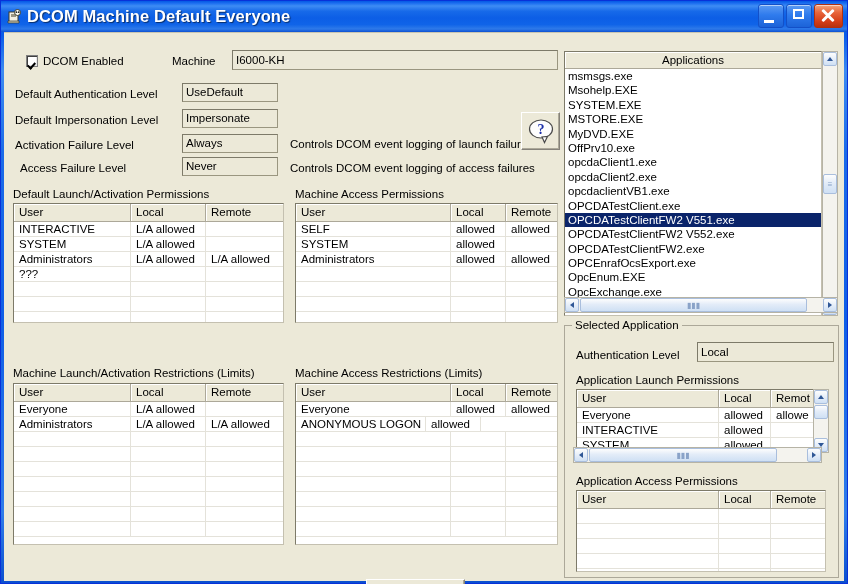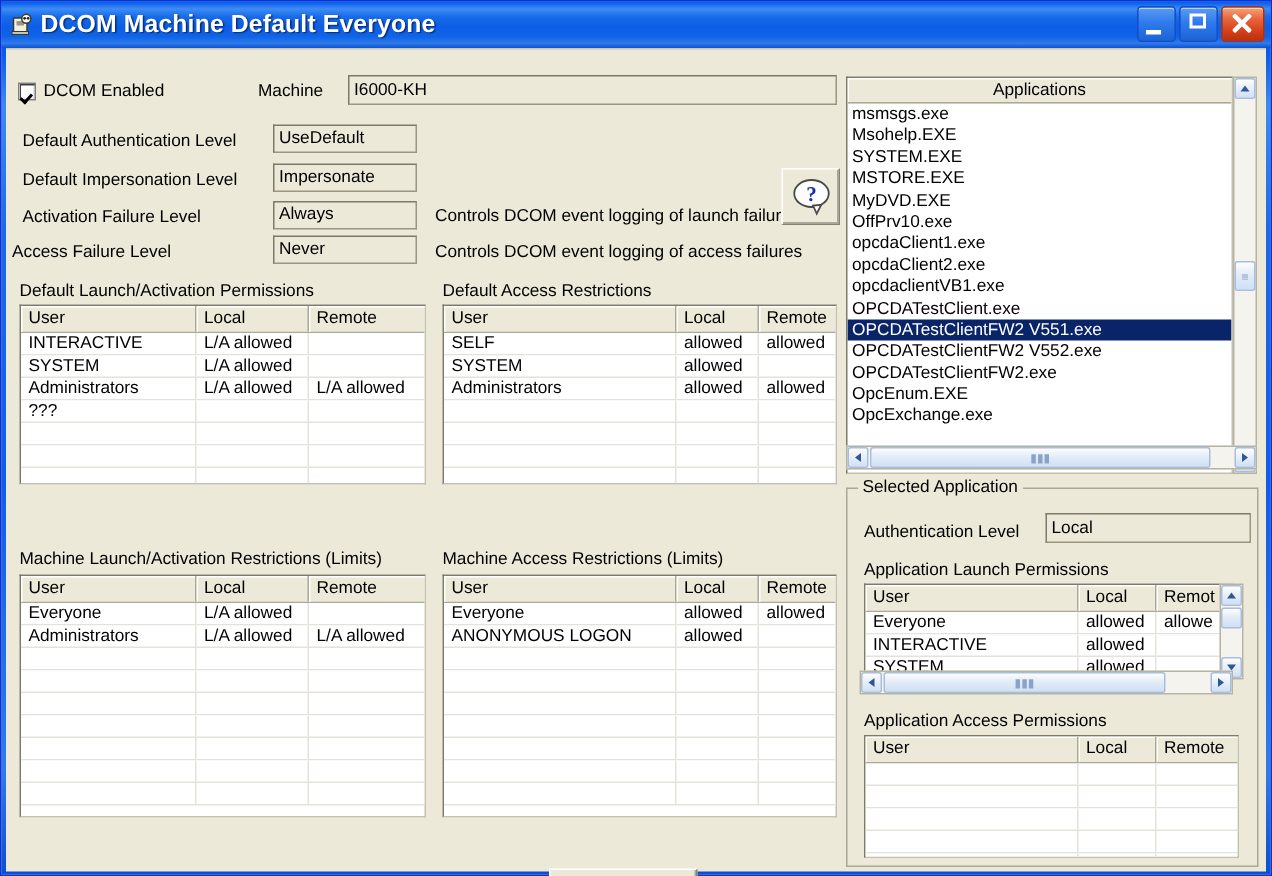--- a/index.html
+++ b/index.html
@@ -178,38 +178,38 @@
     <span id="title-text">DCOM Machine Default Everyone</span>
     <span id="win-btns">
       <span class="wbtn min"></span>
       <span class="wbtn max"></span>
       <span class="wbtn close"></span>
     </span>
   </div>
 
   <div id="client">
 
-    <div class="checkbox" style="left:8px;top:22px;">
+    <div class="checkbox" style="left:22px;top:22px;">
       <span class="cbbox checked"></span>
       <span>DCOM Enabled</span>
     </div>
 
     <div class="lbl" style="left:168px;top:22px;">Machine</div>
     <div class="field" style="left:228px;top:17px;width:326px;height:20px;line-height:17px;">I6000-KH</div>
 
     <div class="lbl" style="left:11px;top:55px;">Default Authentication Level</div>
     <div class="field" style="left:178px;top:50px;width:96px;height:19px;">UseDefault</div>
 
     <div class="lbl" style="left:11px;top:81px;">Default Impersonation Level</div>
     <div class="field" style="left:178px;top:76px;width:96px;height:19px;">Impersonate</div>
 
     <div class="lbl" style="left:11px;top:106px;">Activation Failure Level</div>
     <div class="field" style="left:178px;top:101px;width:96px;height:19px;">Always</div>
 
-    <div class="lbl" style="left:4px;top:129px;">Access Failure Level</div>
+    <div class="lbl" style="left:16px;top:129px;">Access Failure Level</div>
     <div class="field" style="left:178px;top:124px;width:96px;height:19px;">Never</div>
 
     <div class="lbl" style="left:286px;top:105px;">Controls DCOM event logging of launch failures</div>
     <div class="lbl" style="left:286px;top:129px;">Controls DCOM event logging of access failures</div>
 
     <div id="help-btn">
       <svg width="28" height="26" viewBox="0 0 28 26">
         <ellipse cx="14" cy="11" rx="11.5" ry="9" fill="#fdfdfd" stroke="#4a4a4a" stroke-width="1.2"></ellipse>
         <path d="M15 19 L17.5 24.5 L20.5 18.5 Z" fill="#fdfdfd" stroke="#4a4a4a" stroke-width="1.2"></path>
         <text x="14" y="16" text-anchor="middle" font-family="Liberation Serif, serif" font-size="14" font-weight="bold" fill="#1b2ea8">?</text>
@@ -255,21 +255,21 @@
             <div class="gc" style="width:77px;border-right:none;"></div>
           </div>
         <div class="grow">
             <div class="gc" style="width:117px;"></div>
             <div class="gc" style="width:75px;"></div>
             <div class="gc" style="width:77px;border-right:none;"></div>
           </div>
       </div>
     </div>
 
-    <div class="lbl" style="left:291px;top:155px;">Default Access Restrictions</div>
+    <div class="lbl" style="left:291px;top:155px;">Machine Access Permissions</div>
     <div class="grid" style="left:291px;top:170px;width:263px;height:120px;">
       <div class="ghead">
         <div class="gh" style="width:155px;">User</div>
         <div class="gh" style="width:55px;">Local</div>
         <div class="gh" style="width:51px;border-right:none;">Remote</div>
       </div>
       <div>
         <div class="grow">
             <div class="gc" style="width:155px;">SELF</div>
             <div class="gc" style="width:55px;">allowed</div>
@@ -371,21 +371,21 @@
         <div class="gh" style="width:55px;">Local</div>
         <div class="gh" style="width:51px;border-right:none;">Remote</div>
       </div>
       <div>
         <div class="grow">
             <div class="gc" style="width:155px;">Everyone</div>
             <div class="gc" style="width:55px;">allowed</div>
             <div class="gc" style="width:51px;border-right:none;">allowed</div>
           </div>
         <div class="grow">
-            <div class="gc" style="width:155px;">ANONYMOUS LOGON</div>
+            <div class="gc" style="width:130px;">ANONYMOUS LOGON</div>
             <div class="gc" style="width:55px;">allowed</div>
             <div class="gc" style="width:51px;border-right:none;"></div>
           </div>
         <div class="grow">
             <div class="gc" style="width:155px;"></div>
             <div class="gc" style="width:55px;"></div>
             <div class="gc" style="width:51px;border-right:none;"></div>
           </div>
         <div class="grow">
             <div class="gc" style="width:155px;"></div>
@@ -433,20 +433,21 @@
           <div class="lb-item">MSTORE.EXE</div>
           <div class="lb-item">MyDVD.EXE</div>
           <div class="lb-item">OffPrv10.exe</div>
           <div class="lb-item">opcdaClient1.exe</div>
           <div class="lb-item">opcdaClient2.exe</div>
           <div class="lb-item">opcdaclientVB1.exe</div>
           <div class="lb-item">OPCDATestClient.exe</div>
           <div class="lb-item sel">OPCDATestClientFW2 V551.exe</div>
           <div class="lb-item">OPCDATestClientFW2 V552.exe</div>
           <div class="lb-item">OPCDATestClientFW2.exe</div>
+          <div class="lb-item">OPCEnrafOcsExport.exe</div>
           <div class="lb-item">OpcEnum.EXE</div>
           <div class="lb-item">OpcExchange.exe</div>
         </div>
     </div>
 
     <div class="vsb" style="left:818px;top:18px;height:265px;">
       <div class="sb-btn" style="left:0px;top:0px;">
           <span class="arr up"></span>
         </div>
       <div class="sb-thumb" style="left:0px;top:122px;width:14px;height:20px;">≡</div>

